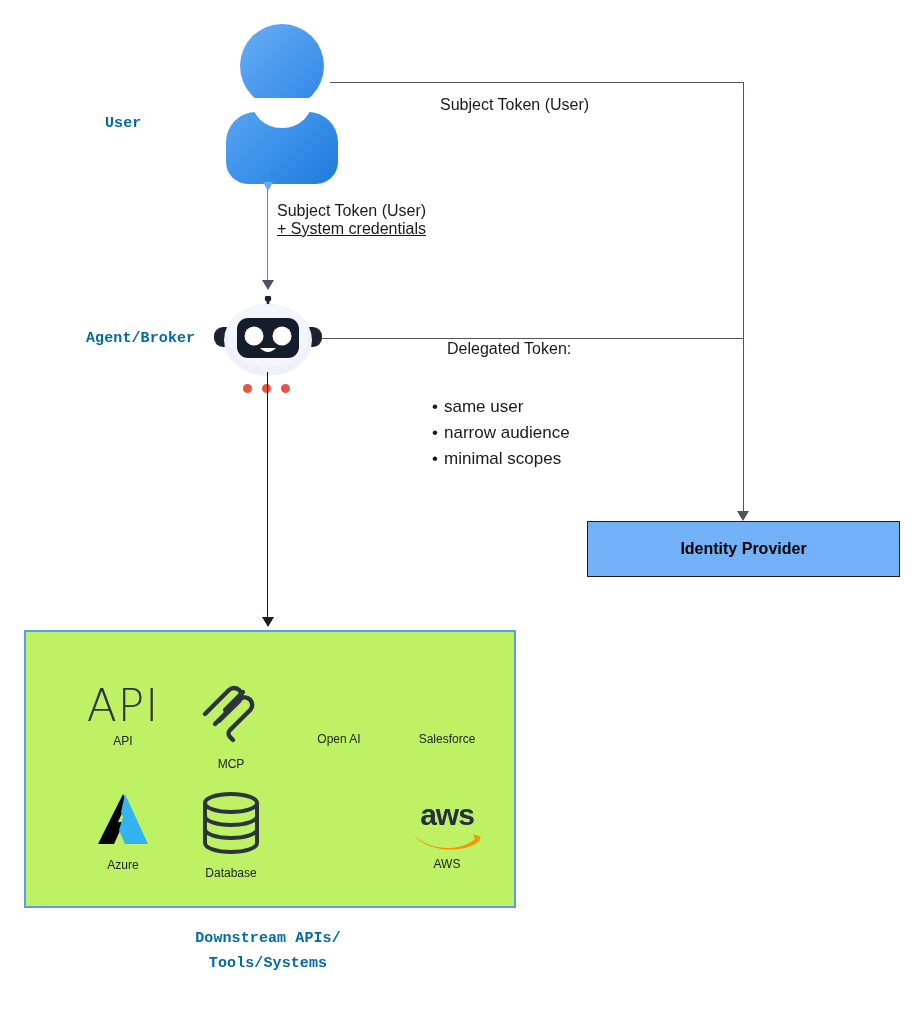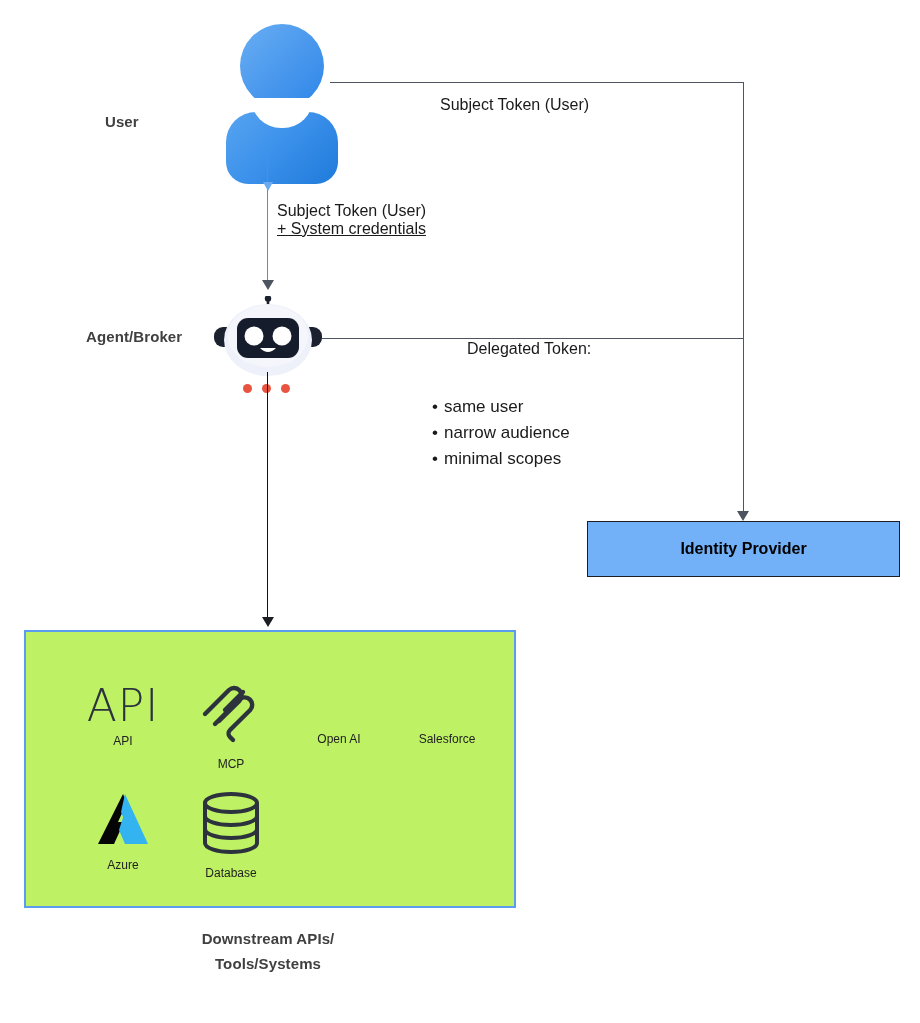--- a/index.html
+++ b/index.html
@@ -17,23 +17,24 @@
     height: 1023px;
     background: #ffffff;
     overflow: hidden;
   }
   .abs { position: absolute; }
 
   
   .lbl-bold {
     font-weight: bold;
     font-size: 15px;
-    color: #404040;
+    color: #0369a1;
     white-space: nowrap;
     letter-spacing: 0.1px;
+    font-family: Liberation Mono, monospace;
   }
   .lbl-plain {
     font-size: 16px;
     color: #1a1a1a;
     white-space: nowrap;
   }
   .bullet-list {
     font-size: 17px;
     color: #1a1a1a;
     line-height: 26px;
@@ -200,21 +201,21 @@
   </div>
 
   <div class="abs" style="left:243px; top:384px; width:48px; height:9px;">
     <div class="abs" style="left:0px;  top:0px; width:9px; height:9px; border-radius:50%; background:#e8543f;"></div>
     <div class="abs" style="left:19px; top:0px; width:9px; height:9px; border-radius:50%; background:#e8543f;"></div>
     <div class="abs" style="left:38px; top:0px; width:9px; height:9px; border-radius:50%; background:#e8543f;"></div>
   </div>
 
   <div class="abs hline" style="left:322px; top:338px; width:422px;"></div>
 
-  <div class="abs" style="left:467px; top:340px;">
+  <div class="abs" style="left:447px; top:340px;">
     <span class="lbl-plain">Delegated Token:</span>
   </div>
 
   <div class="abs bullet-list" style="left:432px; top:394px;">
     <div>same user</div>
     <div>narrow audience</div>
     <div>minimal scopes</div>
   </div>
 
   <div class="abs vline-dark" style="left:267px; top:372px; height:250px;"></div>
@@ -267,20 +268,30 @@
           <ellipse cx="33" cy="13" rx="26" ry="9"></ellipse>
           <path d="M7 13 v40 a26 9 0 0 0 52 0 v-40"></path>
           <path d="M7 26 a26 9 0 0 0 52 0"></path>
           <path d="M7 39 a26 9 0 0 0 52 0"></path>
         </svg>
       </div>
       <div class="tile-label">Database</div>
     </div>
 
 
+    <div class="tile" style="left:366px; top:168px; width:110px;">
+      <div style="text-align:center;">
+        <div class="aws-word">aws</div>
+        <svg width="72" height="22" viewBox="0 0 72 22" xmlns="http://www.w3.org/2000/svg" style="display:block;margin-top:1px;">
+          <path d="M3 4 C18 20 52 22 66 6 L69 9 C56 23 16 22 3 4 Z" fill="#f79400"></path>
+          <path d="M62 3 L70 6 L66 12 Z" fill="#f79400"></path>
+        </svg>
+      </div>
+      <div class="tile-label" style="margin-top:4px;">AWS</div>
+    </div>
 
   </div>
 
   <div class="abs" style="left:24px; top:930px; width:488px; text-align:center;">
     <div class="lbl-bold" style="display:block;text-align:center;">Downstream APIs/</div>
     <div class="lbl-bold" style="display:block; margin-top:8px;">Tools/Systems</div>
   </div>
 
 </div>
 

